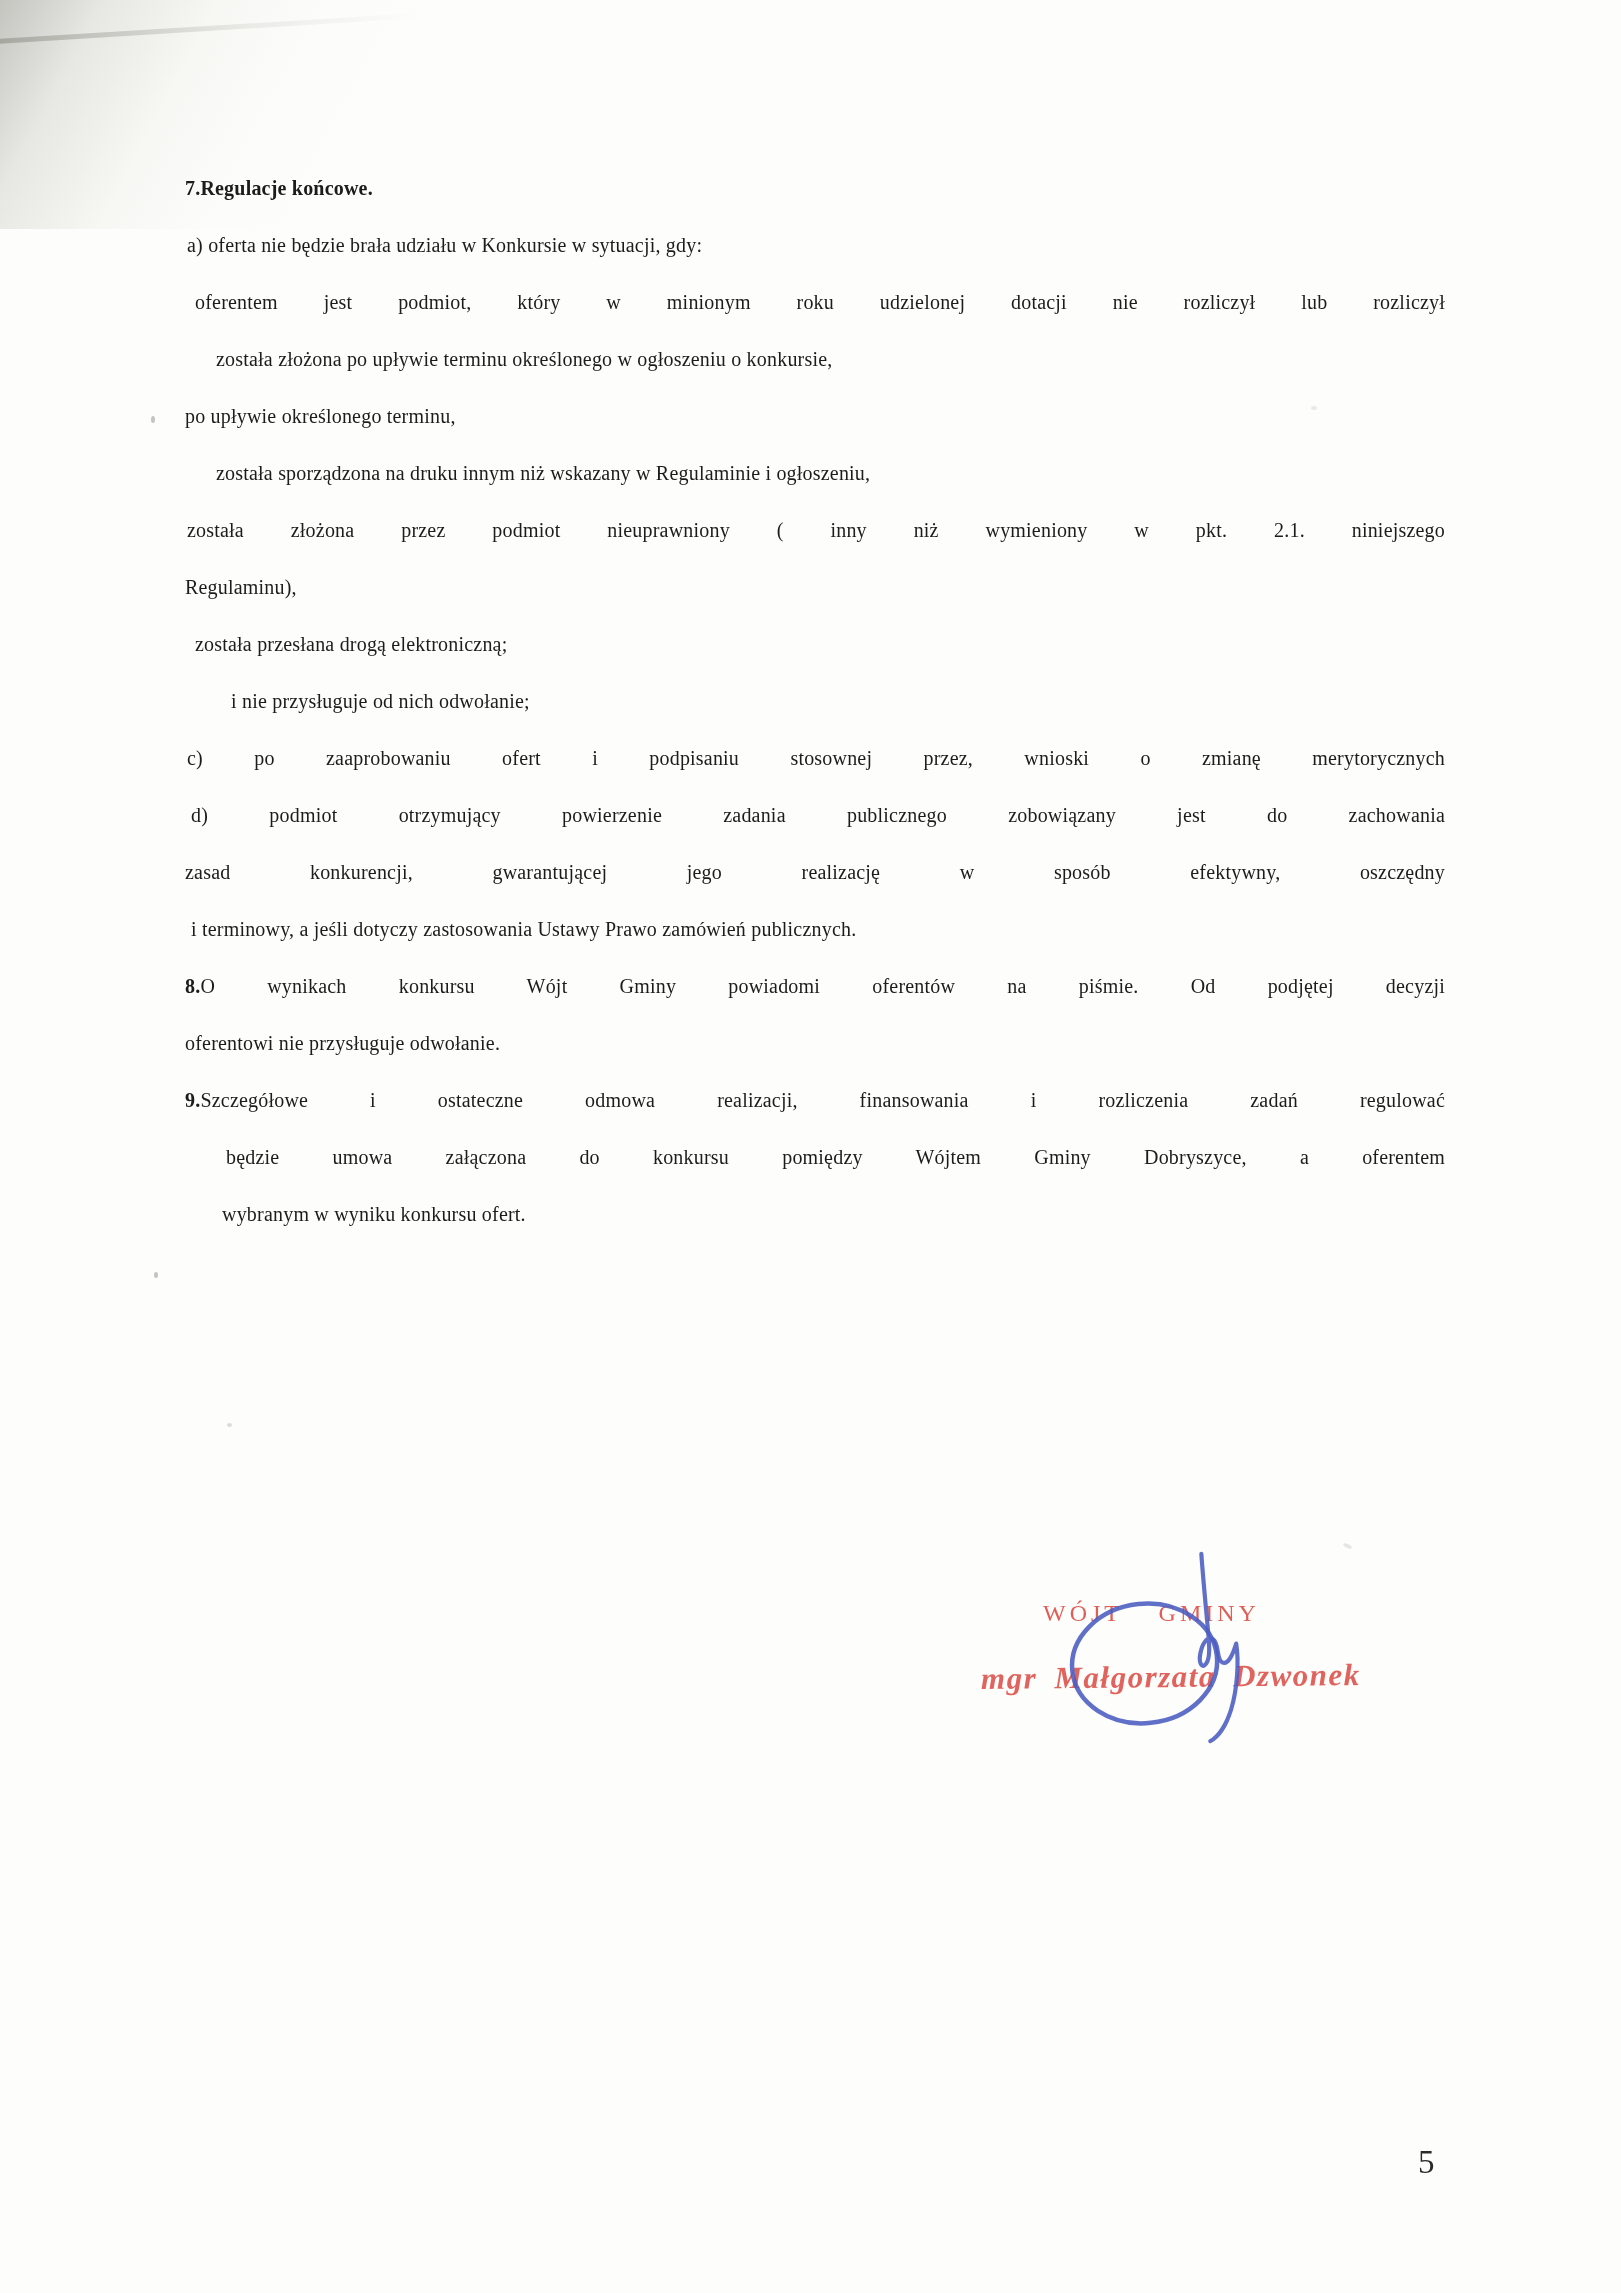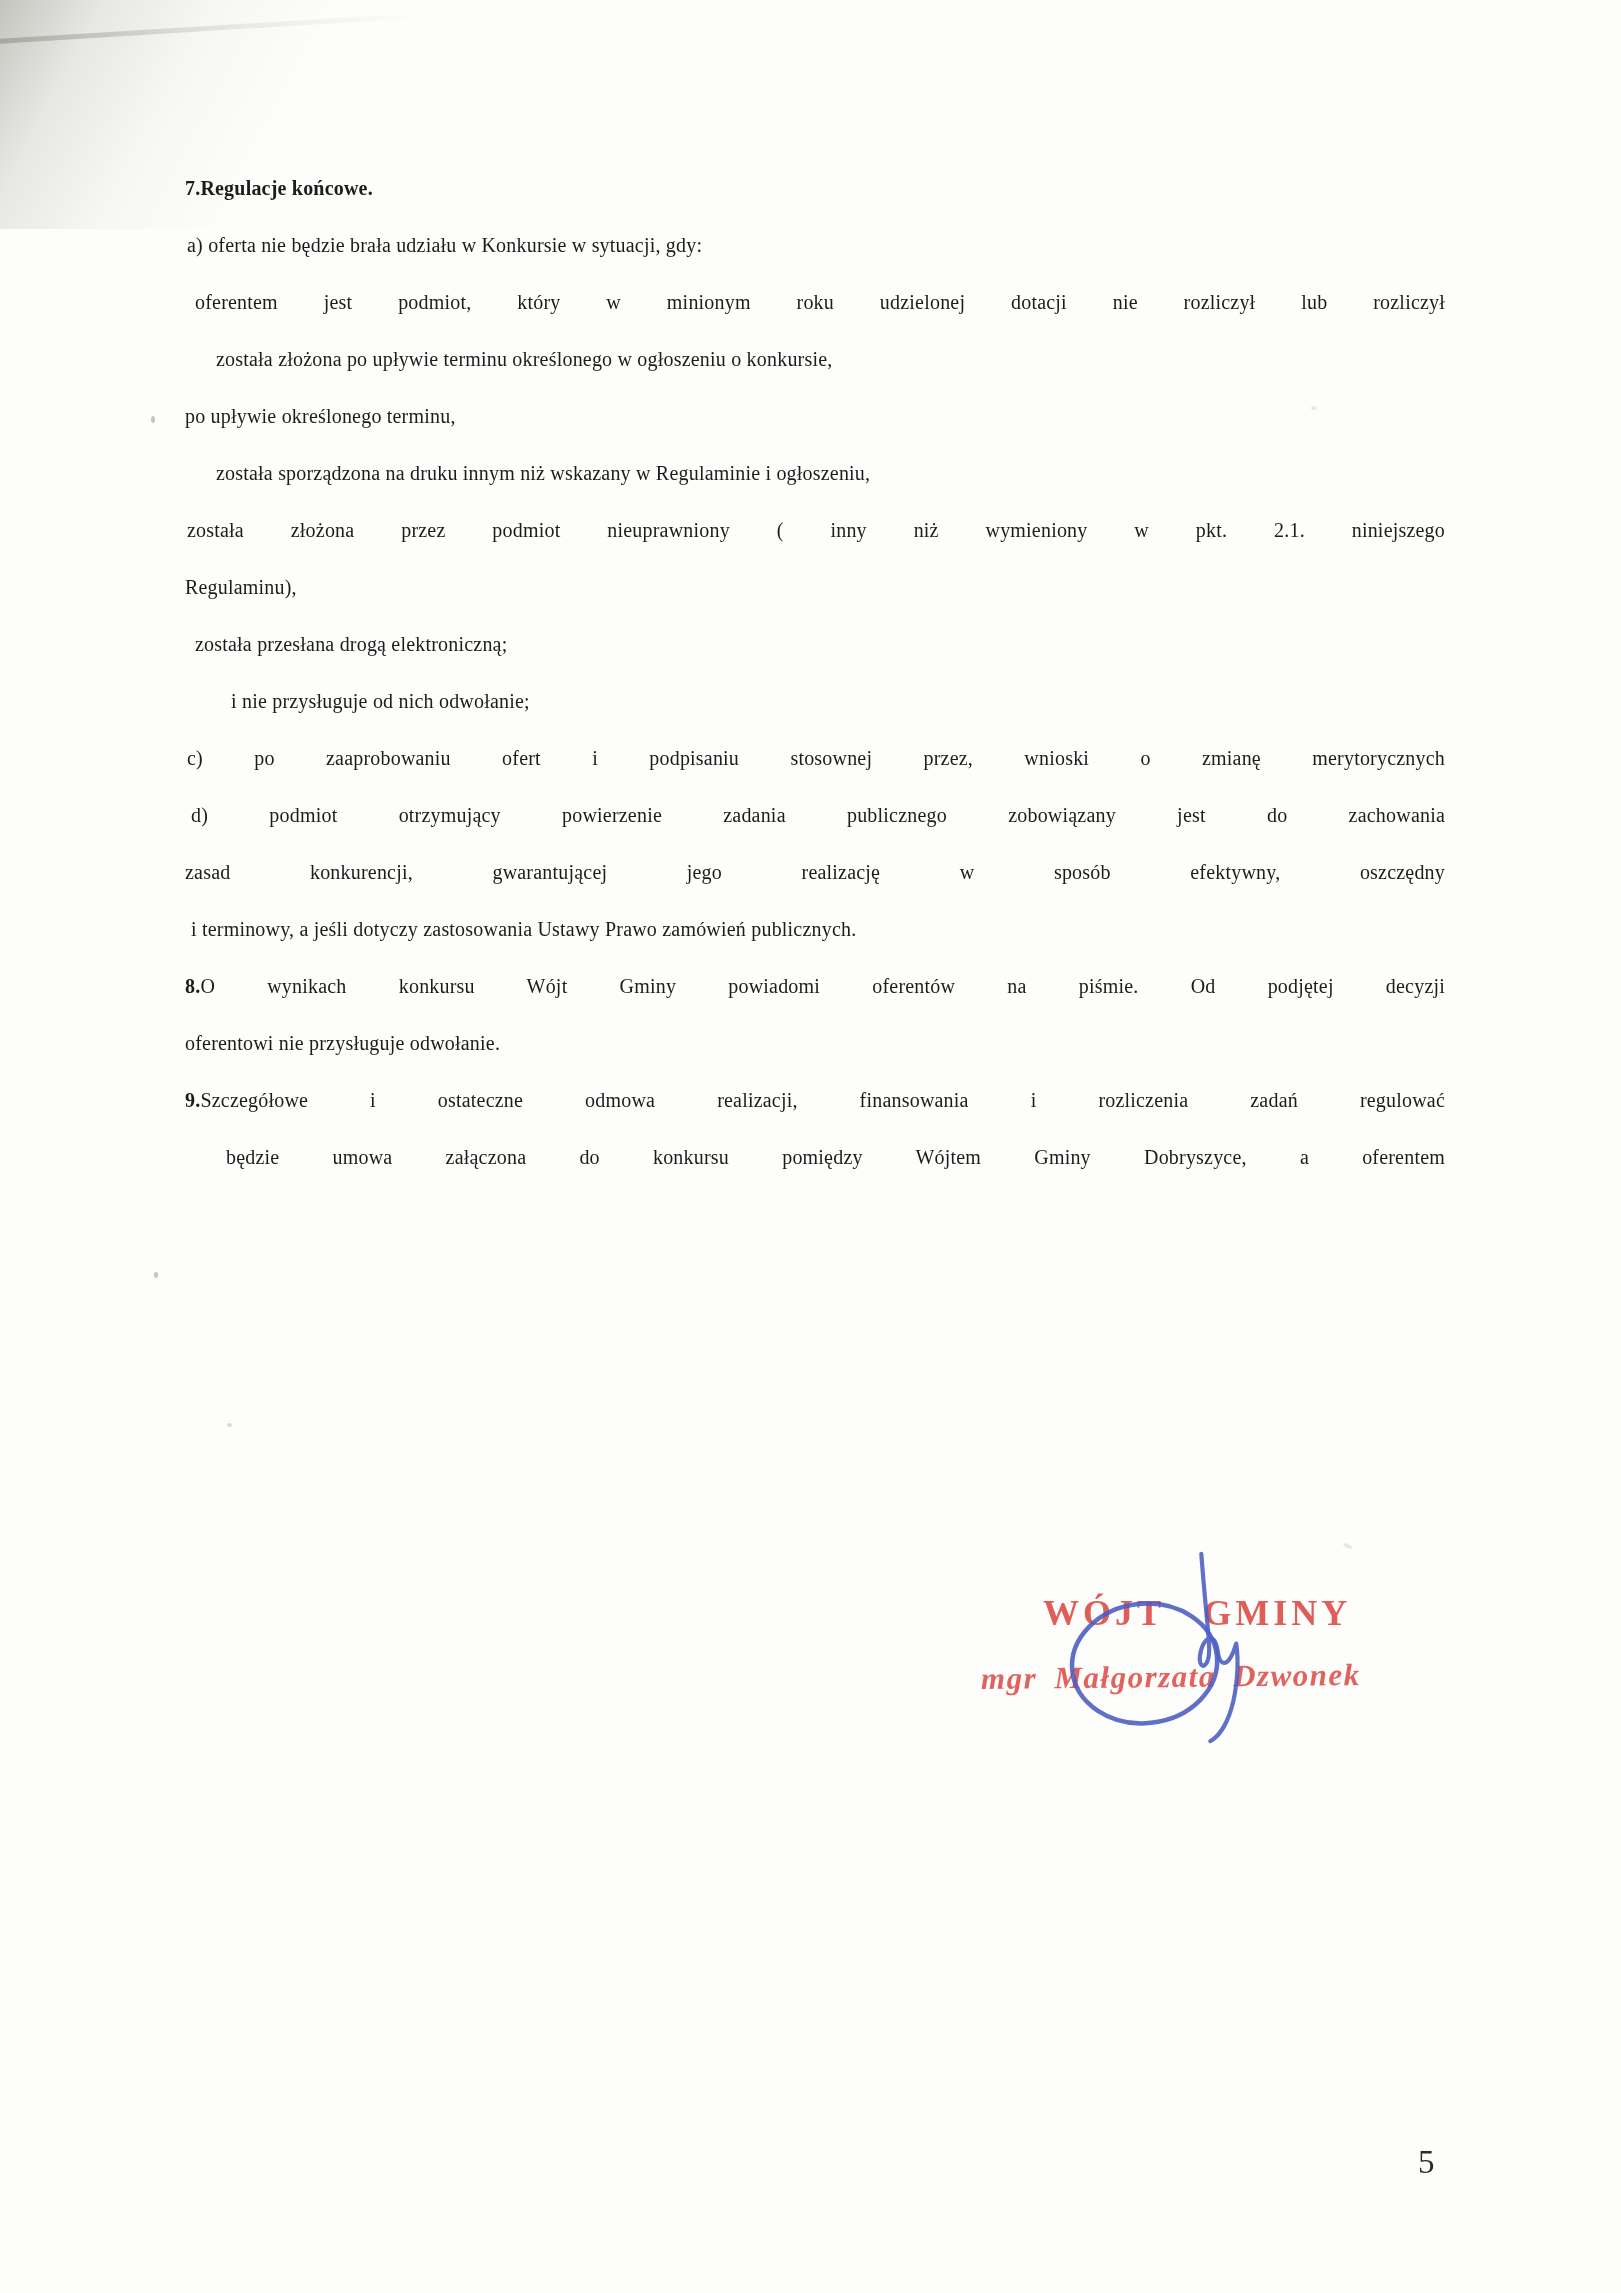--- a/index.html
+++ b/index.html
@@ -34,21 +34,21 @@
     position:absolute;left:185px;top:160px;width:1260px;
     font-size:20px;line-height:57px;color:#1c1c1c;
     letter-spacing:0.2px;
   }
   .line{height:57px;white-space:nowrap;}
   .line.j{white-space:normal;text-align:justify;text-align-last:justify;font-family:Liberation Serif, serif;}
   .b{font-weight:bold;}
 
   .stamp-title{
     position:absolute;left:1043px;top:1594px;
-    font-size:36px;line-height:38px;font-weight:bold;
+    font-size:24px;line-height:38px;font-weight:normal;
     color:#dc4a42;letter-spacing:4px;word-spacing:26px;
     opacity:0.88;
   }
   .stamp-name{
     position:absolute;left:981px;top:1658px;
     font-size:31px;line-height:38px;font-style:italic;font-weight:bold;
     color:#dc4a42;letter-spacing:1.5px;word-spacing:8px;
     opacity:0.85;
     transform:rotate(-0.6deg);
   }
@@ -84,20 +84,21 @@
     <div class="line" style="padding-left:10px"><span class="b"></span><span>została przesłana drogą elektroniczną;</span></div>
     <div class="line" style="padding-left:46px"><span class="b"></span><span>i nie przysługuje od nich odwołanie;</span></div>
     <div class="line j" style="padding-left:2px"><span class="b"></span><span>c) po zaaprobowaniu ofert i podpisaniu stosownej przez, wnioski o zmianę merytorycznych</span></div>
     <div class="line j" style="padding-left:6px"><span class="b"></span><span>d) podmiot otrzymujący powierzenie zadania publicznego zobowiązany jest do zachowania</span></div>
     <div class="line j" style="padding-left:0px"><span class="b"></span><span>zasad konkurencji, gwarantującej jego realizację w sposób efektywny, oszczędny</span></div>
     <div class="line" style="padding-left:6px"><span class="b"></span><span>i terminowy, a jeśli dotyczy zastosowania Ustawy Prawo zamówień publicznych.</span></div>
     <div class="line j" style="padding-left:0px"><span class="b">8.</span><span>O wynikach konkursu Wójt Gminy powiadomi oferentów na piśmie. Od podjętej decyzji</span></div>
     <div class="line" style="padding-left:0px"><span class="b"></span><span>oferentowi nie przysługuje odwołanie.</span></div>
     <div class="line j" style="padding-left:0px"><span class="b">9.</span><span>Szczegółowe i ostateczne odmowa realizacji, finansowania i rozliczenia zadań regulować</span></div>
     <div class="line j" style="padding-left:41px"><span class="b"></span><span>będzie umowa załączona do konkursu pomiędzy Wójtem Gminy Dobryszyce, a oferentem</span></div>
+    <div class="line" style="padding-left:37px"><span class="b"></span><span>wybranym w wyniku konkursu ofert.</span></div>
   </div>
 
   <div class="stamp-title">WÓJT GMINY</div>
   <div class="stamp-name">mgr Małgorzata Dzwonek</div>
 
   <svg class="signature-svg" width="259" height="219" viewBox="0 0 260 220">
     <g fill="none" stroke="#4a5cc2" stroke-opacity="0.88" stroke-linecap="round" stroke-linejoin="round">
       <ellipse cx="110" cy="122" rx="73" ry="60" transform="rotate(-6 110 122)" stroke-width="4.5"></ellipse>
       <path stroke-width="4.2" d="M 167,12
                C 169,40 172,70 174,92

